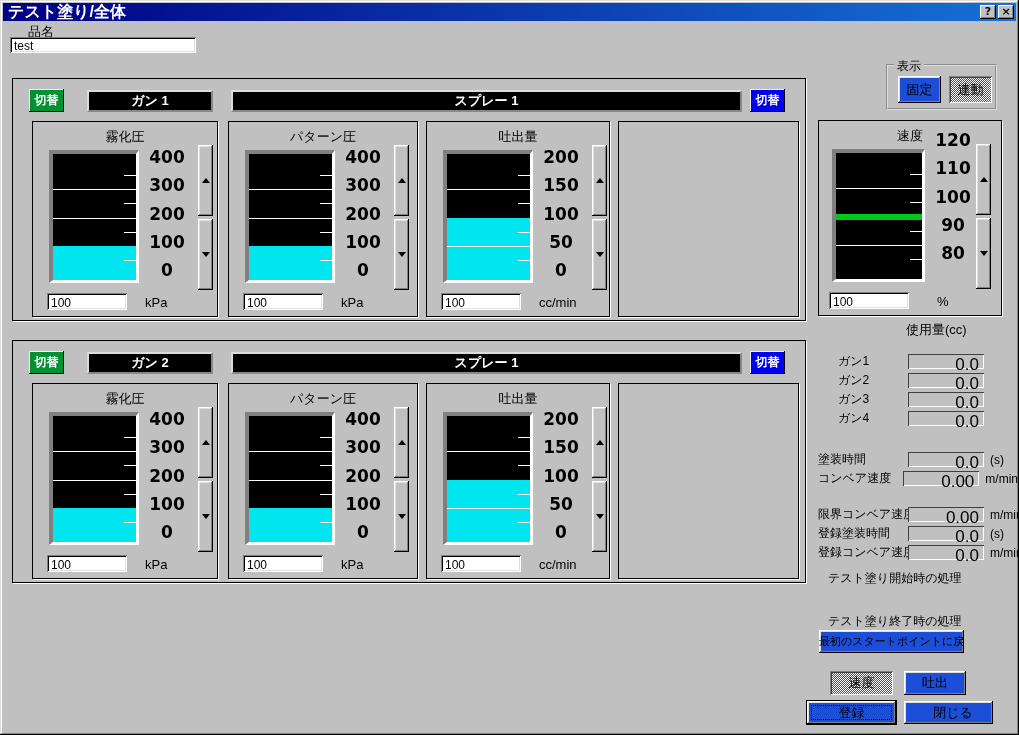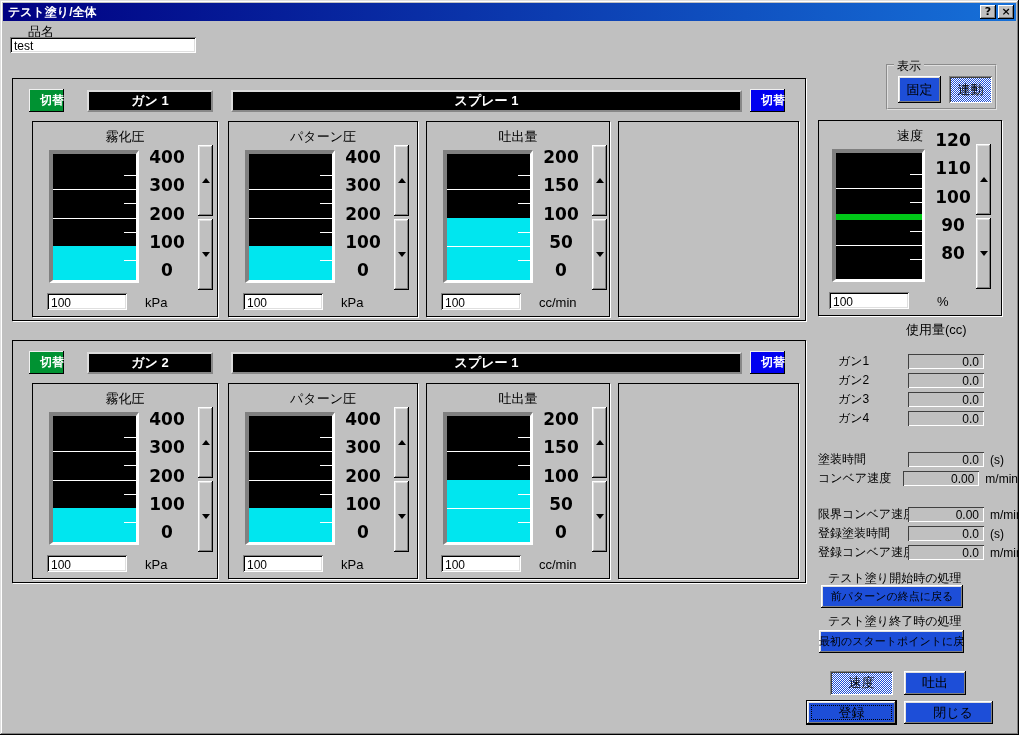--- a/index.html
+++ b/index.html
@@ -9,58 +9,58 @@
   .window {
     position: relative; width: 1019px; height: 735px; background:#c0c0c0;
     box-shadow: inset -1px -1px 0 #000, inset 1px 1px 0 #dfdfdf,
                 inset -2px -2px 0 #808080, inset 2px 2px 0 #fff;
   }
   .titlebar {
     position:absolute; left:3px; top:3px; right:3px; height:18px;
     background: linear-gradient(90deg,#000082,#1670d8);
     display:flex; align-items:center; padding:0 2px 0 5px;
   }
-  .titlebar .title { color:#fff; font-weight:bold; font-size:12px; flex:1; }
+  .titlebar .title { color:#fff; font-weight:bold; font-size:16px; flex:1; }
   .tb-btn {
     width:16px; height:14px; background:#c0c0c0; margin-left:2px;
     box-shadow: inset -1px -1px 0 #000, inset 1px 1px 0 #fff, inset -2px -2px 0 #808080;
     font: bold 11px "DejaVu Sans",sans-serif; text-align:center; line-height:13px; cursor:default;
   }
 
   
   .raised { background:#c0c0c0;
     box-shadow: inset -1px -1px 0 #000, inset 1px 1px 0 #fff,
                 inset -2px -2px 0 #808080, inset 2px 2px 0 #dfdfdf; }
   .edit { background:#fff; border:none; outline:none;
     box-shadow: inset 1px 1px 0 #808080, inset -1px -1px 0 #fff, inset 2px 2px 0 #000, inset -2px -2px 0 #dfdfdf;
     font: 12px "Liberation Sans",sans-serif; padding:2px 3px 0 4px; }
   .rofield { background:#c0c0c0;
     box-shadow: inset 1px 1px 0 #404040, inset -1px -1px 0 #fff;
-    text-align:right; padding:1px 5px 0 0; font-size:12px; }
+    text-align:right; padding:1px 5px 0 0; font-size:17px; }
   .blackbox { background:#000; color:#fff; font-weight:bold; font-size:13px;
     text-align:center; border:2px outset #dcdcdc; display:flex; align-items:center; justify-content:center; }
   .panel { position:absolute; background:#c0c0c0; border:1px solid #000; box-shadow: 1px 1px 0 #fff; }
   .groupbox { position:absolute; border:2px groove #dfdfdf; }
   .groupbox .gb-label { position:absolute; top:-8px; left:6px; background:#c0c0c0; padding:0 3px; font-size:12px; }
   .btn { position:relative; background:#1d4ed8; border:none; cursor:default;
     box-shadow: inset -1px -1px 0 #000, inset 1px 1px 0 #fff, inset -2px -2px 0 #808080, inset 2px 2px 0 #dfdfdf;
     font: 13px "Liberation Sans","DejaVu Sans",sans-serif; text-align:center; }
   .btn.toggled { box-shadow: inset 1px 1px 0 #808080, inset -1px -1px 0 #fff, inset 2px 2px 0 #404040;
     background-image: conic-gradient(#fff 0 25%, transparent 0 50%, #fff 0 75%, transparent 0);
     background-size:2px 2px; }
   .btn.default { box-shadow: 0 0 0 1px #000, inset -1px -1px 0 #000, inset 1px 1px 0 #fff,
                  inset -2px -2px 0 #808080, inset 2px 2px 0 #dfdfdf; }
   .btn.focused::after { content:""; position:absolute; inset:4px; border:1px dotted #000; }
 
   
   .gun-container { position:absolute; left:12px; width:794px; height:243px;
     background:#c0c0c0; border:1px solid #000; box-shadow: 1px 1px 0 #fff; }
   .switch-btn { position:absolute; top:10px; width:35px; height:23px; border:none; cursor:default;
     color:#fff; font: bold 12px "Liberation Sans",sans-serif;
-    box-shadow: inset -1px -1px 0 #000, inset 1px 1px 0 #f0f0f0; text-align: right; }
+    box-shadow: inset -1px -1px 0 #000, inset 1px 1px 0 #f0f0f0; }
   .gun-display { position:absolute; left:74px; top:11px; width:126px; height:22px; }
   .spray-display { position:absolute; left:218px; top:11px; width:511px; height:22px; }
 
   
   .gauge-panel { top:42px; height:196px; }
   .gauge-title { position:absolute; top:6px; left:0; right:0; text-align:center; font-size:13px; }
   .gauge-body { position:absolute; inset:0; }
   .bar { position:absolute; left:16px; top:28px; width:90px; height:133px; background:#000;
          border-top:4px solid #808080; border-left:4px solid #808080;
          border-right:3px solid #fff; border-bottom:3px solid #fff; }
@@ -410,21 +410,20 @@
       <span class="munit">(s)</span>
     </div>
     <div class="metric-row">
       <span class="mlabel">登録コンベア速度</span>
       <span class="rofield mfield">0.0</span>
       <span class="munit">m/min</span>
     </div>
   </div>
 
   <div class="proc-label" style="left:828px;top:570px;">テスト塗り開始時の処理</div>
-  <button class="btn proc-btn" style="left:821px;top:585px;width:142px;">前パターンの終点に戻る</button>
 
   <div class="proc-label" style="left:828px;top:613px;">テスト塗り終了時の処理</div>
   <button class="btn proc-btn" style="left:819px;top:630px;width:145px;">最初のスタートポイントに戻る</button>
 
   <button class="btn toggled" style="position:absolute;left:830px;top:671px;width:63px;height:24px;">速度</button>
   <button class="btn" style="position:absolute;left:904px;top:671px;width:62px;height:24px;">吐出</button>
 
   <button class="btn default focused" style="position:absolute;left:807px;top:701px;width:89px;height:23px;">登録</button>
   <button class="btn" style="position:absolute;left:904px;top:701px;width:89px;height:23px;padding-left:9px;">閉じる</button>
 

